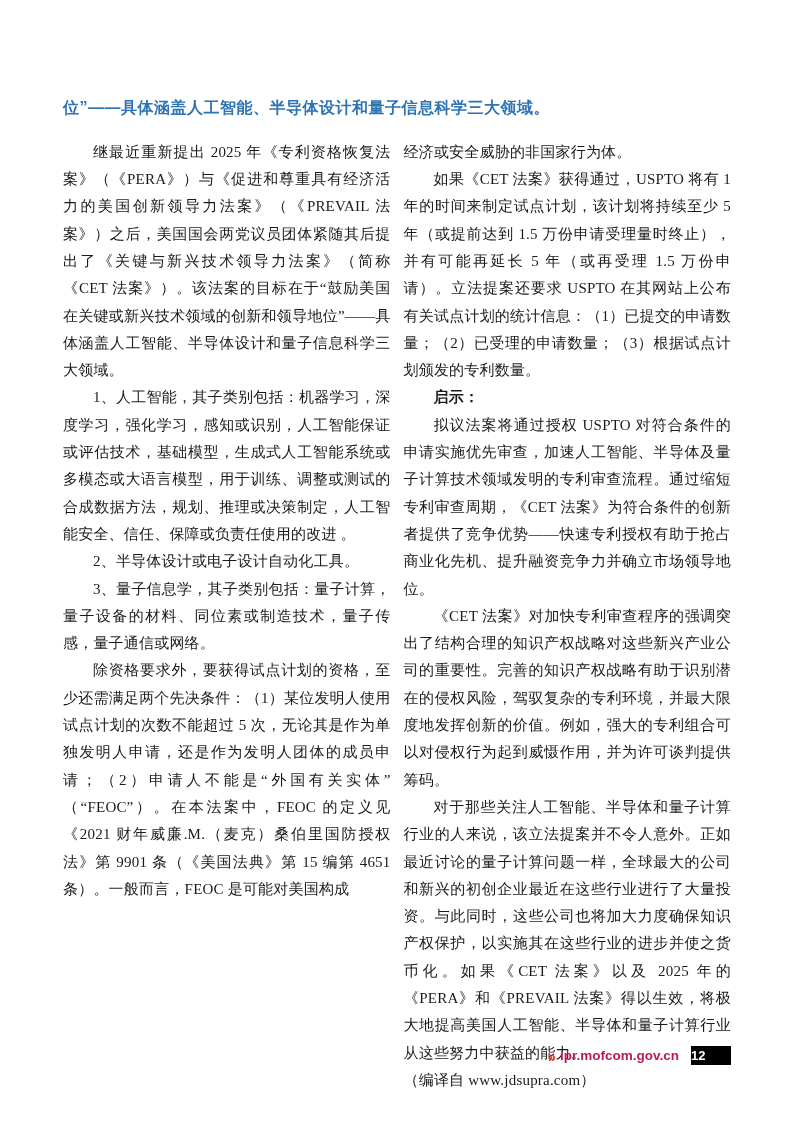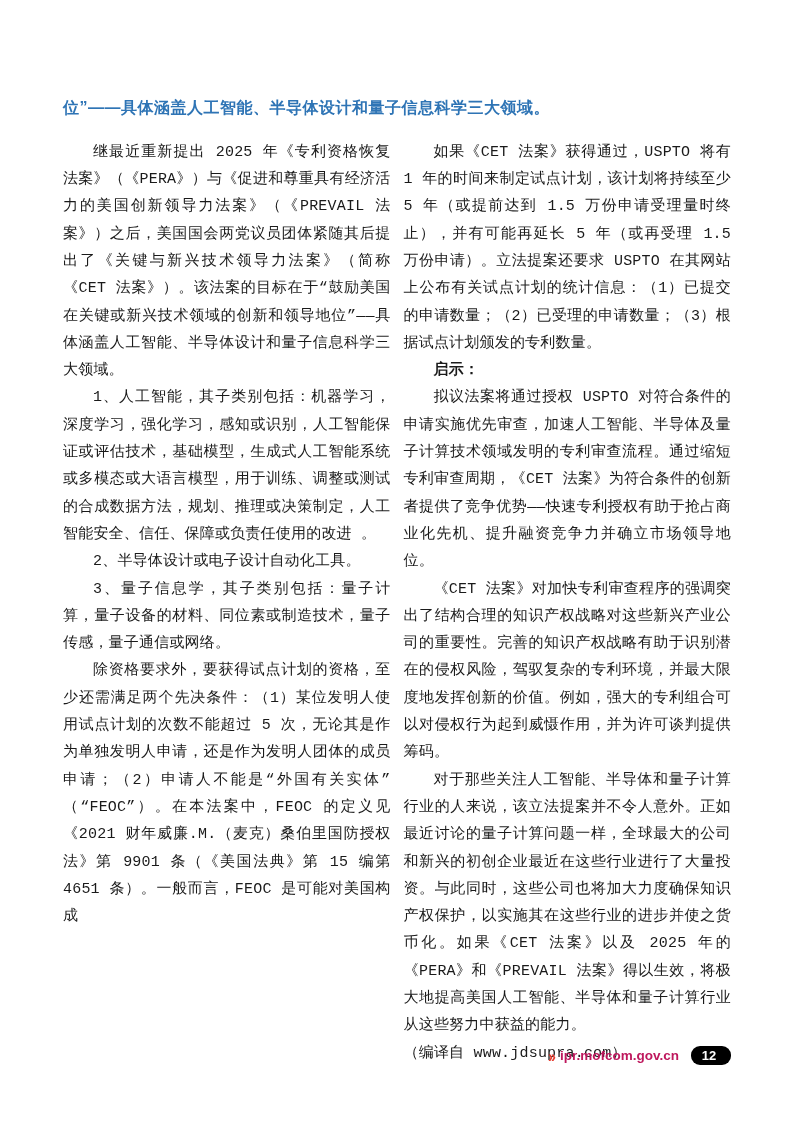--- a/index.html
+++ b/index.html
@@ -18,21 +18,20 @@
     font-family:"Liberation Sans","DejaVu Sans",sans-serif;
     font-size:16px;
     font-weight:bold;
     letter-spacing:0.5px;
     line-height:1.3;
     color:#2e74b5;
   }
   .columns{
     display:flex;
     gap:13px;
-    font-family:Liberation Mono, monospace;
   }
   .col{
     flex:1 1 0;
     min-width:0;
   }
   .col p{
     margin:0;
     font-size:15px;
     line-height:27.3px;
     text-align:justify;
@@ -65,44 +64,44 @@
   }
   .pagenum{
     display:inline-block;
     background:#000000;
     color:#ffffff;
     font-size:13px;
     font-weight:bold;
     width:40px;
     height:19px;
     line-height:19px;
-    text-align:center;
+    text-align:left;
     box-sizing:border-box;
     padding-right:4px;
-    border-radius:9px;
   }
 </style>
 </head>
 <body>
 
 <div class="page">
 
   <h1 class="heading">位”——具体涵盖人工智能、半导体设计和量子信息科学三大领域。</h1>
 
   <div class="columns">
 
     <div class="col">
       <p class="indent">继最近重新提出 2025 年《专利资格恢复法案》（《PERA》）与《促进和尊重具有经济活力的美国创新领导力法案》（《PREVAIL 法案》）之后，美国国会两党议员团体紧随其后提出了《关键与新兴技术领导力法案》（简称《CET 法案》）。该法案的目标在于“鼓励美国在关键或新兴技术领域的创新和领导地位”——具体涵盖人工智能、半导体设计和量子信息科学三大领域。</p>
       <p class="indent">1、人工智能，其子类别包括：机器学习，深度学习，强化学习，感知或识别，人工智能保证或评估技术，基础模型，生成式人工智能系统或多模态或大语言模型，用于训练、调整或测试的合成数据方法，规划、推理或决策制定，人工智能安全、信任、保障或负责任使用的改进 。</p>
       <p class="indent">2、半导体设计或电子设计自动化工具。</p>
       <p class="indent">3、量子信息学，其子类别包括：量子计算，量子设备的材料、同位素或制造技术，量子传感，量子通信或网络。</p>
       <p class="indent">除资格要求外，要获得试点计划的资格，至少还需满足两个先决条件：（1）某位发明人使用试点计划的次数不能超过 5 次，无论其是作为单独发明人申请，还是作为发明人团体的成员申请；（2）申请人不能是“外国有关实体”（“FEOC”）。在本法案中，FEOC 的定义见《2021 财年威廉.M.（麦克）桑伯里国防授权法》第 9901 条（《美国法典》第 15 编第 4651 条）。一般而言，FEOC 是可能对美国构成</p>
     </div>
 
     <div class="col">
+      <p>经济或安全威胁的非国家行为体。</p>
       <p class="indent">如果《CET 法案》获得通过，USPTO 将有 1 年的时间来制定试点计划，该计划将持续至少 5 年（或提前达到 1.5 万份申请受理量时终止），并有可能再延长 5 年（或再受理 1.5 万份申请）。立法提案还要求 USPTO 在其网站上公布有关试点计划的统计信息：（1）已提交的申请数量；（2）已受理的申请数量；（3）根据试点计划颁发的专利数量。</p>
       <p class="indent bold-line">启示：</p>
       <p class="indent">拟议法案将通过授权 USPTO 对符合条件的申请实施优先审查，加速人工智能、半导体及量子计算技术领域发明的专利审查流程。通过缩短专利审查周期，《CET 法案》为符合条件的创新者提供了竞争优势——快速专利授权有助于抢占商业化先机、提升融资竞争力并确立市场领导地位。</p>
       <p class="indent">《CET 法案》对加快专利审查程序的强调突出了结构合理的知识产权战略对这些新兴产业公司的重要性。完善的知识产权战略有助于识别潜在的侵权风险，驾驭复杂的专利环境，并最大限度地发挥创新的价值。例如，强大的专利组合可以对侵权行为起到威慑作用，并为许可谈判提供筹码。</p>
       <p class="indent">对于那些关注人工智能、半导体和量子计算行业的人来说，该立法提案并不令人意外。正如最近讨论的量子计算问题一样，全球最大的公司和新兴的初创企业最近在这些行业进行了大量投资。与此同时，这些公司也将加大力度确保知识产权保护，以实施其在这些行业的进步并使之货币化。如果《CET 法案》以及 2025 年的《PERA》和《PREVAIL 法案》得以生效，将极大地提高美国人工智能、半导体和量子计算行业从这些努力中获益的能力。</p>
       <p class="credit">（编译自 www.jdsupra.com）</p>
     </div>
 
   </div>
 

